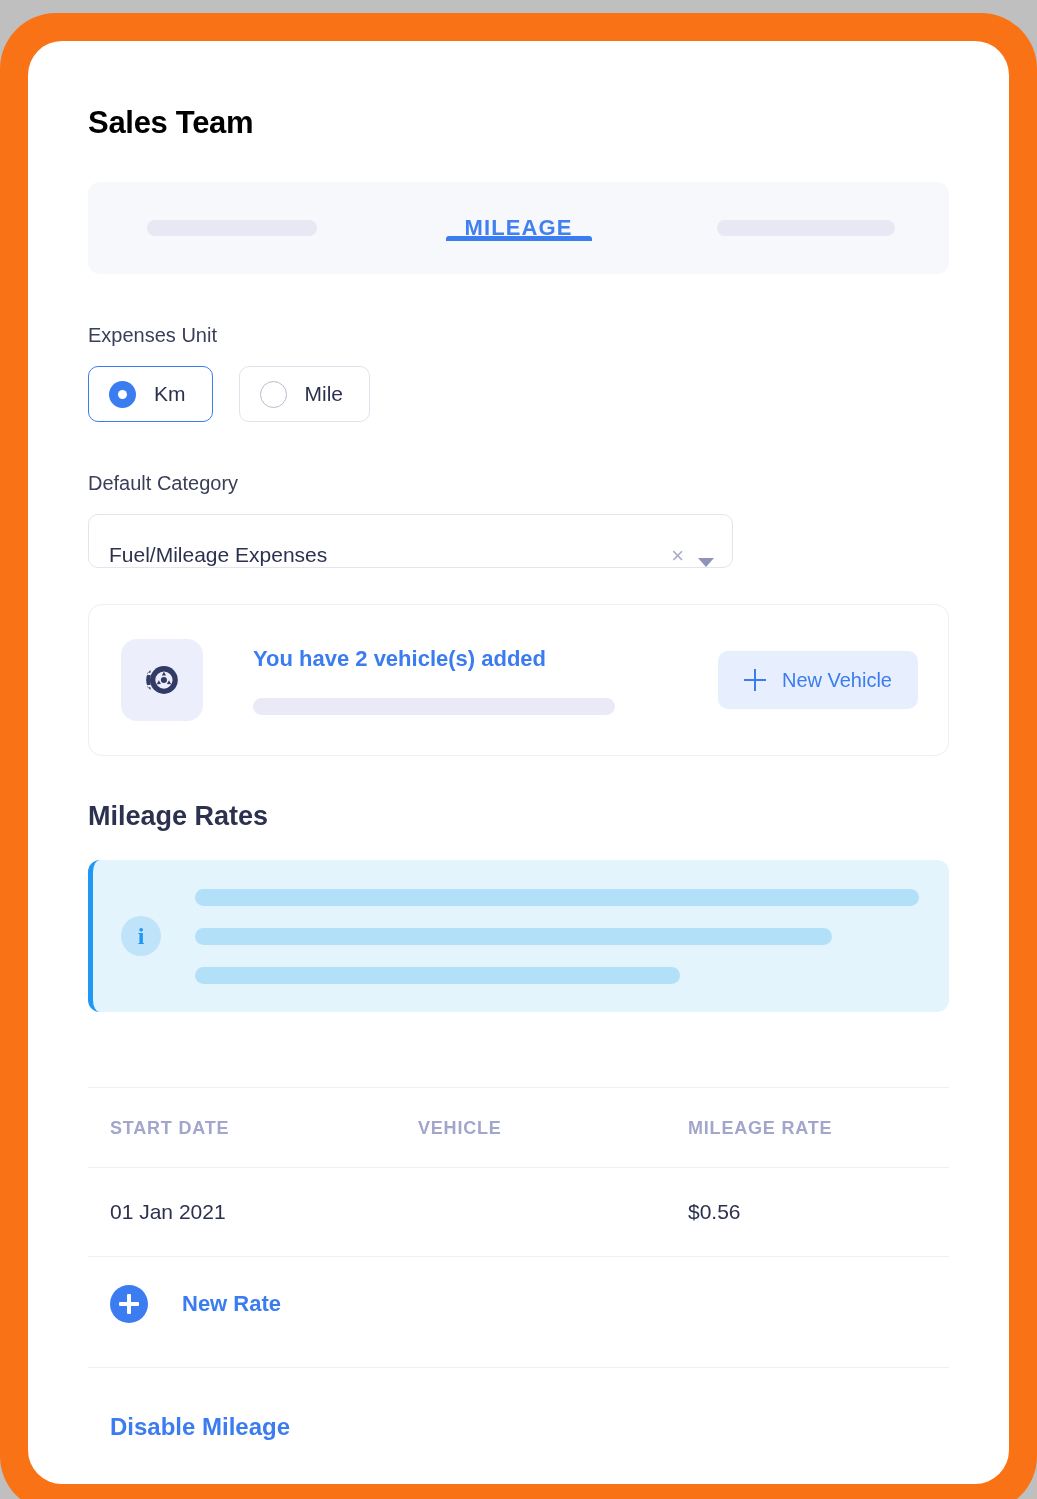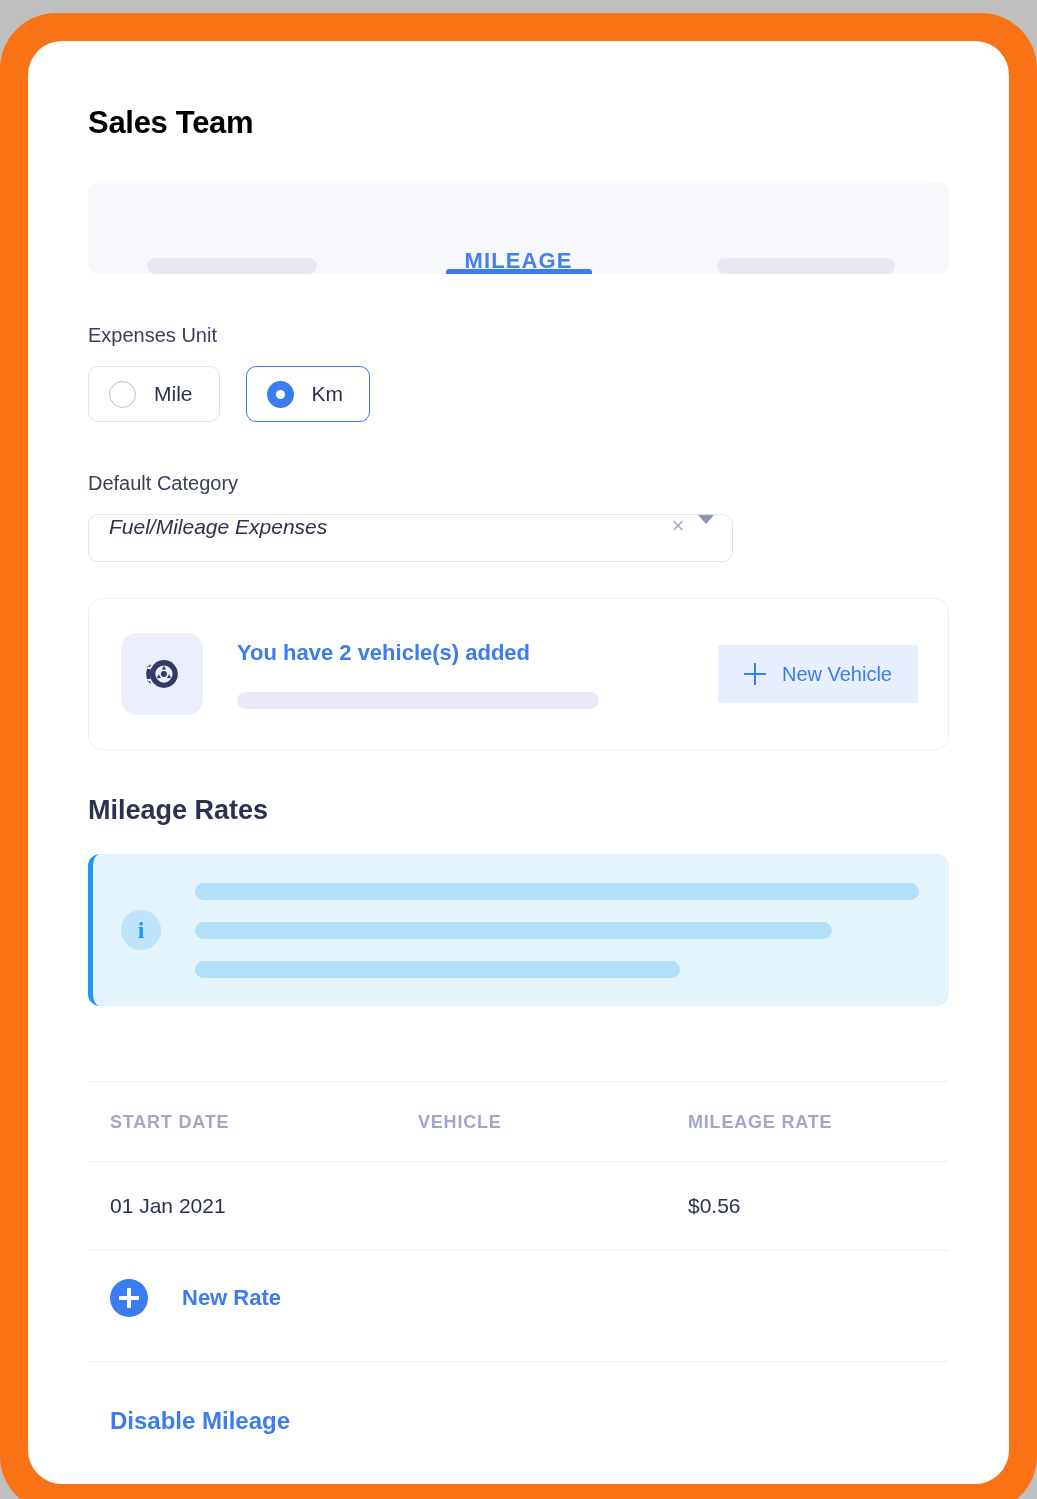--- a/index.html
+++ b/index.html
@@ -45,21 +45,21 @@
     line-height: 40px;
   }
 
   
   .tab-bar {
     margin-top: 39px;
     height: 92px;
     background: #f7f8fc;
     border-radius: 12px;
     display: flex;
-    align-items: flex-end;
+    align-items: center;
     position: relative;
   }
   .tab {
     flex: 1;
     display: flex;
     align-items: center;
     justify-content: center;
     position: relative;
   }
   .tab-skeleton {
@@ -135,30 +135,29 @@
     background: #ffffff;
   }
   .radio-text {
     font-size: 21px;
     color: #2c3150;
   }
 
   
   .select-box {
     margin-top: 18px;
-    height: 48px;
+    height: 54px;
     border: 1.6px solid #e4e4ef;
     border-radius: 10px;
     background: #ffffff;
     display: flex;
-    align-items: flex-start;
+    align-items: flex-end;
     width: 645px;
     padding: 0 18px 0 20px;
     cursor: pointer;
-    font-style: italic;
   }
   .select-value {
     flex: 1;
     font-size: 21px;
     color: #2c3150;
   }
   .select-clear {
     font-size: 22px;
     color: #a9adc9;
     margin-right: 14px;
@@ -175,20 +174,21 @@
 
   
   .vehicle-card {
     margin-top: 36px;
     border: 1.6px solid #edeef6;
     border-radius: 14px;
     height: 152px;
     display: flex;
     align-items: center;
     padding: 0 30px 0 32px;
+    gap: 16px;
   }
   .vehicle-icon-box {
     width: 82px; height: 82px;
     border-radius: 16px;
     background: #eceefb;
     display: flex;
     align-items: center;
     justify-content: center;
     flex: none;
   }
@@ -204,21 +204,21 @@
   .vehicle-skeleton {
     margin-top: 26px;
     width: 362px;
     height: 17px;
     border-radius: 9px;
     background: #e9eaf6;
   }
   .new-vehicle-btn {
     height: 58px;
     background: #e7eefd;
-    border-radius: 2px;
+    border-radius: 10px;
     border: none;
     display: flex;
     align-items: center;
     gap: 16px;
     padding: 0 26px;
     color: #3b7cf0;
     font-size: 20px;
     font-family: "Liberation Sans", sans-serif;
     cursor: pointer;
   }
@@ -378,27 +378,27 @@
           <span class="tab-active-label">MILEAGE</span>
           <div class="tab-underline"></div>
         </div>
         <div class="tab">
           <div class="tab-skeleton tab-skel-right"></div>
         </div>
       </div>
 
       <div class="field-label">Expenses Unit</div>
       <div class="radio-group">
+        <label class="radio-option selected">
+          <span class="radio-dot"></span>
+          <span class="radio-text">Km</span>
+        </label>
         <label class="radio-option">
           <span class="radio-dot"></span>
           <span class="radio-text">Mile</span>
-        </label>
-        <label class="radio-option selected">
-          <span class="radio-dot"></span>
-          <span class="radio-text">Km</span>
         </label>
       </div>
 
       <div class="field-label">Default Category</div>
       <div class="select-box">
         <span class="select-value">Fuel/Mileage Expenses</span>
         <span class="select-clear">×</span>
         <span class="select-caret"></span>
       </div>
 

